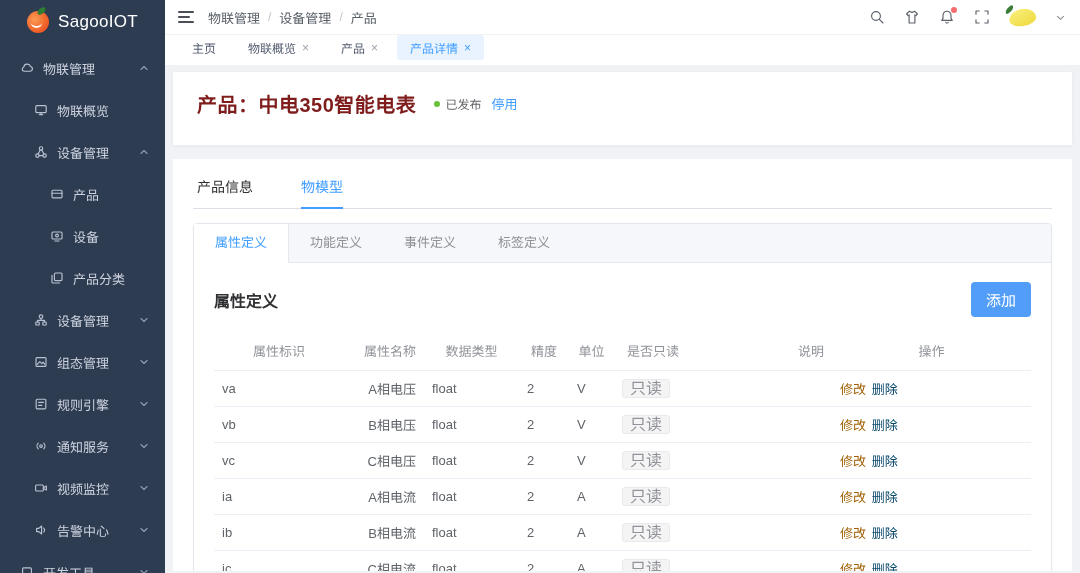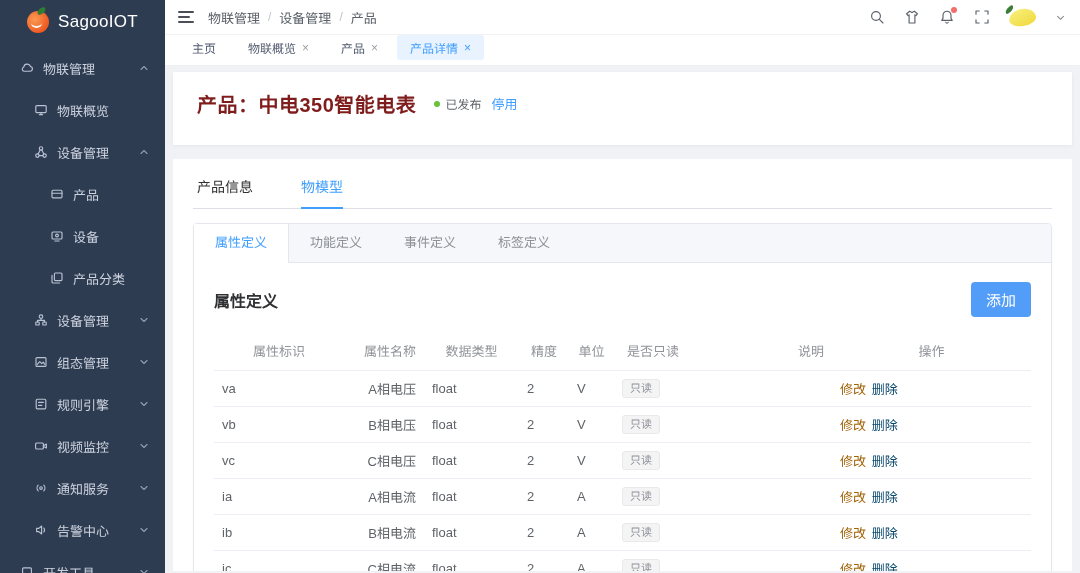--- a/index.html
+++ b/index.html
@@ -69,21 +69,21 @@
   .panel-head { display:flex; align-items:center; justify-content:space-between; }
   .section-title { font-size:16px; font-weight:bold; color:#303133; }
   .add-btn { background:#529df8; color:#fff; border:none; font-size:15px; padding:7px 15px; border-radius:4px; cursor:pointer; font-family:inherit; }
 
   table { width:100%; border-collapse:collapse; table-layout:fixed; margin-top:14px; }
   th { font-size:13px; color:#909399; font-weight:500; padding:10px 8px; text-align:center; border-bottom:1px solid #ebeef5; }
   td { font-size:13px; color:#5f6368; padding:8px 8px; text-align:left; border-bottom:1px solid #ebeef5; height:33px; }
   th.al, td.al { text-align:right; }
   .col-id{width:130px} .col-name{width:80px} .col-type{width:95px} .col-prec{width:50px}
   .col-unit{width:45px} .col-ro{width:78px} .col-desc{width:140px} .col-op{width:auto}
-  .tag { display:inline-block; background:#f4f4f5; border:1px solid #e9e9eb; color:#909399; font-size:11px; line-height:17px; padding:0 7px; border-radius:3px; }
+  .tag { display:inline-block; background:#f4f4f5; border:1px solid #e9e9eb; color:#909399; font-size:16px; line-height:17px; padding:0 7px; border-radius:3px; }
   .op-edit { color:#a16207; cursor:pointer; margin-right:2px;font-family:Liberation Mono, monospace; }
   .op-del { color:#0c4a6e; cursor:pointer; }
 </style>
 </head>
 <body>
 
 <div class="app">
 
   <aside class="sidebar">
     <div class="logo">
@@ -178,35 +178,35 @@
             <path d="M4.6 5.4h4.8M4.6 8.4h3.2"></path>
           </svg>
         <span>规则引擎</span>
         <svg class="chev" viewBox="0 0 10 10">
             <polyline points="2,3.5 5,6.5 8,3.5"></polyline>
           </svg>
       </div>
 
       <div class="mi d2">
         <svg class="icon" viewBox="0 0 14 14">
+            <circle cx="7" cy="7" r="1.3"></circle>
+            <path d="M4.2 4.2a4 4 0 0 0 0 5.6M9.8 4.2a4 4 0 0 1 0 5.6"></path>
+          </svg>
+        <span>通知服务</span>
+        <svg class="chev" viewBox="0 0 10 10">
+            <polyline points="2,3.5 5,6.5 8,3.5"></polyline>
+          </svg>
+      </div>
+
+      <div class="mi d2">
+        <svg class="icon" viewBox="0 0 14 14">
             <rect x="1.6" y="4" width="7.8" height="6" rx="1"></rect>
             <path d="M9.4 6.8 12.4 5v4l-3-1.6z"></path>
           </svg>
         <span>视频监控</span>
-        <svg class="chev" viewBox="0 0 10 10">
-            <polyline points="2,3.5 5,6.5 8,3.5"></polyline>
-          </svg>
-      </div>
-
-      <div class="mi d2">
-        <svg class="icon" viewBox="0 0 14 14">
-            <circle cx="7" cy="7" r="1.3"></circle>
-            <path d="M4.2 4.2a4 4 0 0 0 0 5.6M9.8 4.2a4 4 0 0 1 0 5.6"></path>
-          </svg>
-        <span>通知服务</span>
         <svg class="chev" viewBox="0 0 10 10">
             <polyline points="2,3.5 5,6.5 8,3.5"></polyline>
           </svg>
       </div>
 
       <div class="mi d2">
         <svg class="icon" viewBox="0 0 14 14">
             <path d="M2.6 5.4v3.2h2.2l2.8 2.4V3L4.8 5.4H2.6z"></path>
             <path d="M9.8 5a3.2 3.2 0 0 1 0 4"></path>
           </svg>

